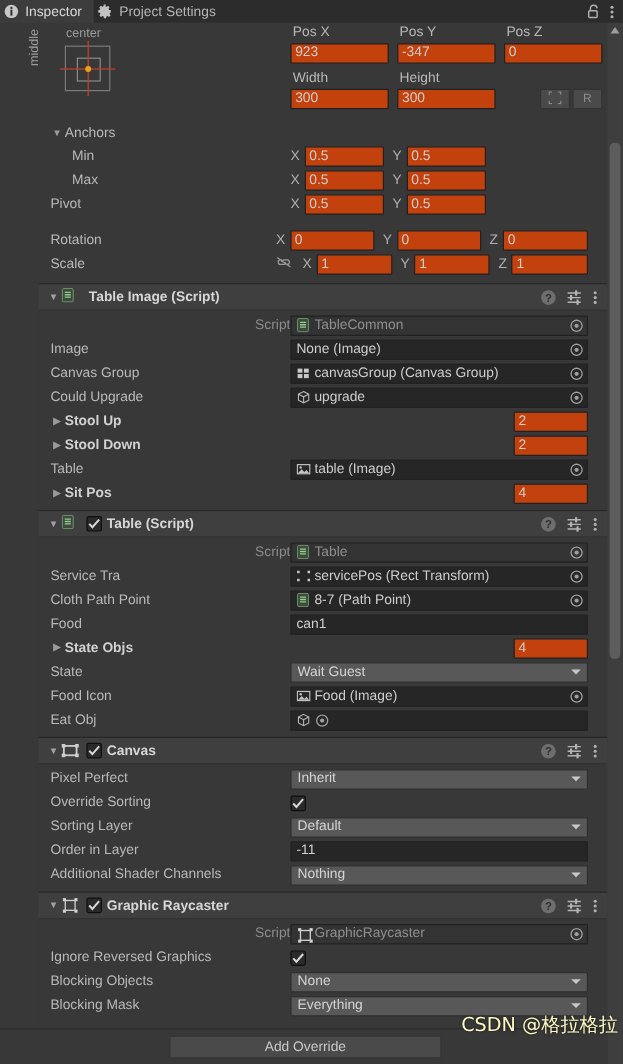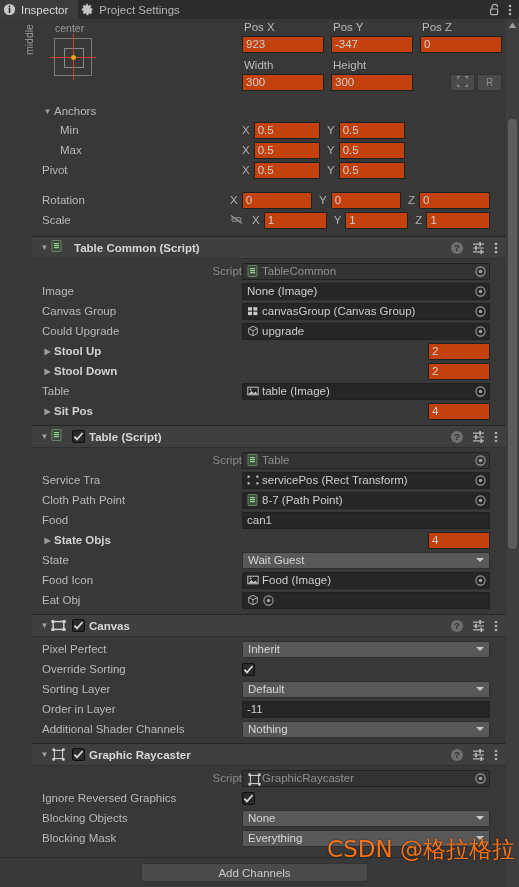--- a/index.html
+++ b/index.html
@@ -159,22 +159,22 @@
 
   
   .footer { position:absolute; left:0; right:13px; bottom:0; height:30px; background:#383838; }
   .addcomp {
     position:absolute; left:141px; top:6px; width:227px; height:19px;
     background:#4a4a4a; border:1px solid #333; border-radius:2px;
     display:flex; align-items:center; justify-content:center;
     color:#c9c9c9; font-size:11.5px;
   }
   .watermark {
-    position:absolute; right:4px; bottom:22px; color:#f97316;
-    font-size:23px; font-family:"DejaVu Sans", sans-serif; white-space:nowrap;
+    position:absolute; right:4px; bottom:22px; color:#fef9c3;
+    font-size:16px; font-family:"DejaVu Sans", sans-serif; white-space:nowrap;
     text-shadow:0 0 2px rgba(0,0,0,.7);
   }
   .footer-sep { position:absolute; left:0; right:0; top:0; height:1px; background:#2b2b2b; }
 </style>
 </head>
 <body>
 
 <div class="tabbar">
   <div class="tab active">
     <span class="ticon">
@@ -380,21 +380,21 @@
 
     <div id="components-root">
         <div class="chdr-sep"></div>
   <div class="chdr">
     <span class="arrow">▼</span>
     <span class="cicon"><svg width="12" height="12" viewBox="0 0 12 12">
               <rect x="1" y="0.5" width="9" height="11" rx="1" fill="#3d4a3d" stroke="#6f9a6f" stroke-width="0.8"></rect>
               <path d="M3 3.6h5M3 5.6h5M3 7.6h5" stroke="#8fcf8f" stroke-width="1.1"></path>
             </svg></span>
 
-    <span class="ctitle">Table Common (Script)</span>
+    <span class="ctitle">Table Image (Script)</span>
     <span class="hspacer"></span>
     <span class="hicons">
       <span>
               <svg width="14" height="14" viewBox="0 0 14 14">
                 <circle cx="7" cy="7" r="6.1" fill="#6e6e6e"></circle>
                 <text x="7" y="10.4" font-size="9.5" font-family="Liberation Sans, sans-serif" fill="#2f2f2f" text-anchor="middle" font-weight="bold">?</text>
               </svg>
             </span>
       <span>
               <svg width="14" height="14" viewBox="0 0 14 14">
@@ -879,15 +879,15 @@
       <svg width="9" height="7" viewBox="0 0 9 7">
           <path d="M4.5 0.6L8.2 6H0.8z" fill="#9d9d9d"></path>
         </svg>
     </div>
     <div class="scroll-thumb"></div>
   </div>
 </div>
 
 <div class="footer">
   <div class="footer-sep"></div>
-  <div class="addcomp">Add Channels</div>
+  <div class="addcomp">Add Override</div>
 </div>
 <div class="watermark">CSDN @格拉格拉</div>
 
 </body></html>

